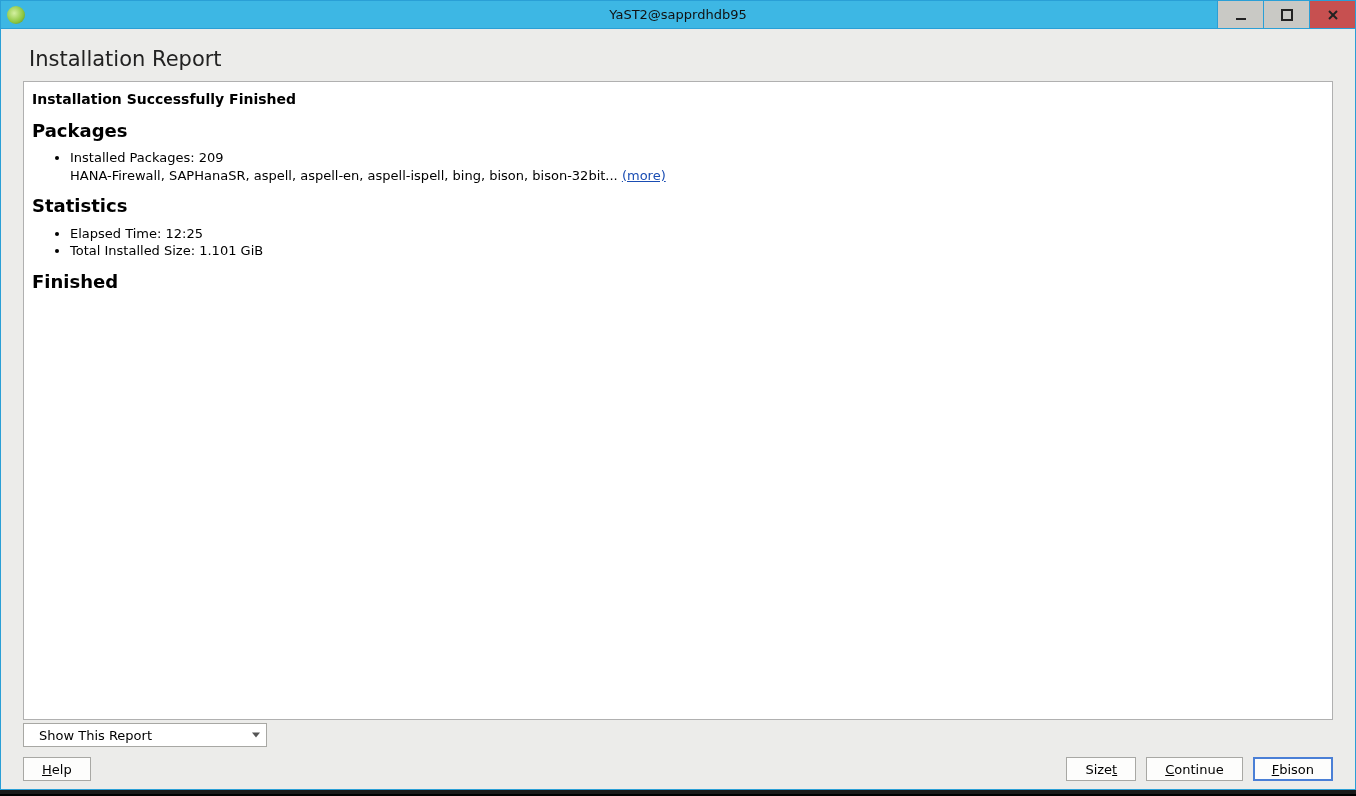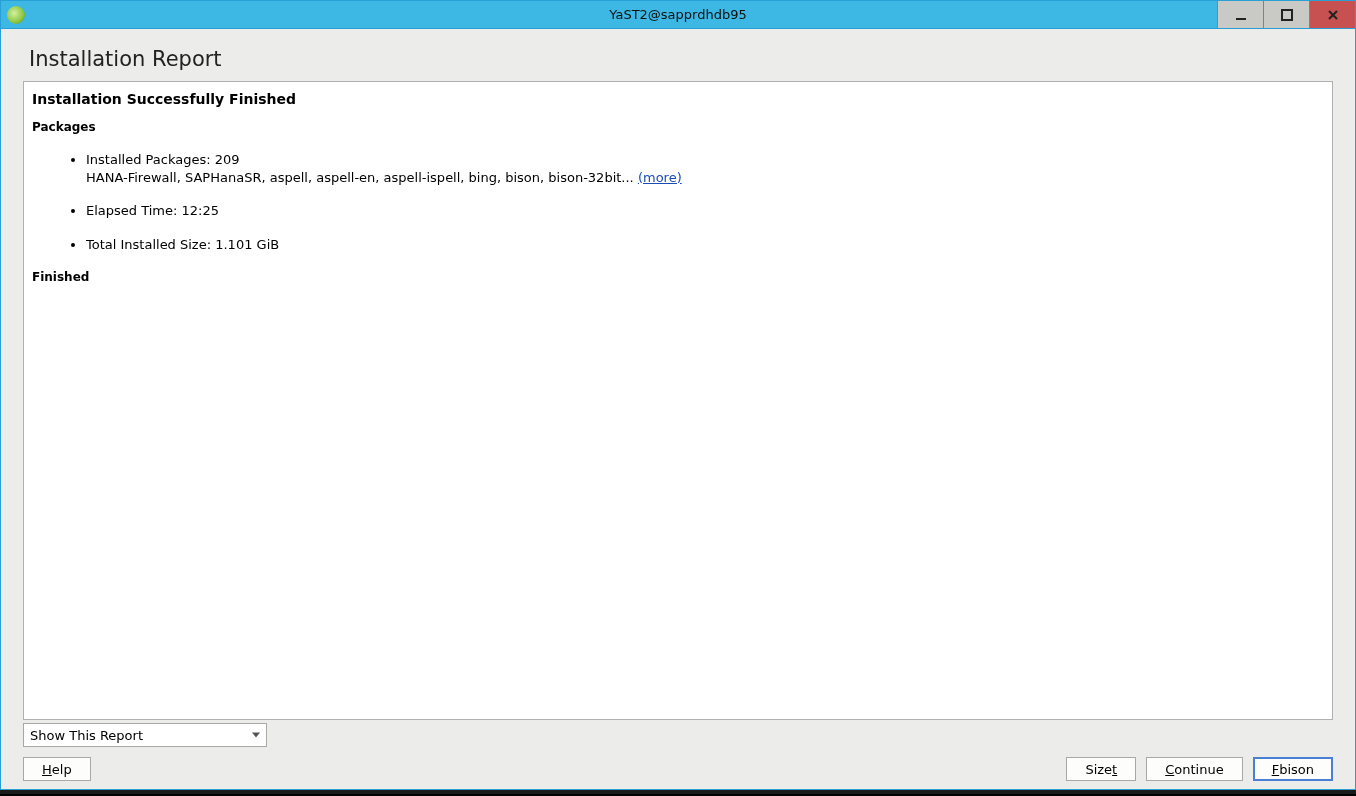--- a/index.html
+++ b/index.html
@@ -72,49 +72,49 @@
     font-size: 13px;
     line-height: 1.35;
   }
 
   .report-pane h2 {
     font-size: 14px;
     font-weight: bold;
     margin: 2px 0 10px 0;
   }
   .report-pane h3 {
-    font-size: 12px;
+    font-size: 18px;
     font-weight: bold;
     margin: 10px 0 6px 0;
   }
   .report-pane ul {
     margin: 6px 0 10px 0;
     padding-left: 38px;
   }
   .report-pane li {
-    margin: 16px;
+    margin: 0;
     list-style: disc;
   }
   .report-pane a { color: #1a4db3; }
 
   .after-label {
     margin-top: 12px;
     font-size: 13px;
   }
   .after-label .ul { text-decoration: underline; }
 
   .dropdown {
     margin-top: 3px;
     width: 244px;
     height: 24px;
     background: #fff;
     border: 1px solid #a8a8a4;
     display: flex;
     align-items: center;
-    padding: 0 6px;
+    padding: 0 15px;
     font-size: 13px;
     position: relative;
     cursor: pointer;
   }
   .dropdown .caret {
     position: absolute;
     right: 6px;
     top: 50%;
     transform: translateY(-50%);
     width: 0; height: 0;
@@ -188,20 +188,21 @@
       <h2>Installation Successfully Finished</h2>
 
       <h3>Packages</h3>
       <ul>
         <li>
           <span>Installed Packages: 209</span><br>
           <span>HANA-Firewall, SAPHanaSR, aspell, aspell-en, aspell-ispell, bing, bison, bison-32bit... </span><a href="#">(more)</a>
         </li>
       </ul>
 
+      <h3>Statistics</h3>
       <ul>
         <li>Elapsed Time: 12:25</li>
         <li>Total Installed Size: 1.101 GiB</li>
       </ul>
 
       <h3>Finished</h3>
     </div>
 
     <div class="dropdown">
       <span>Show This Report</span>

